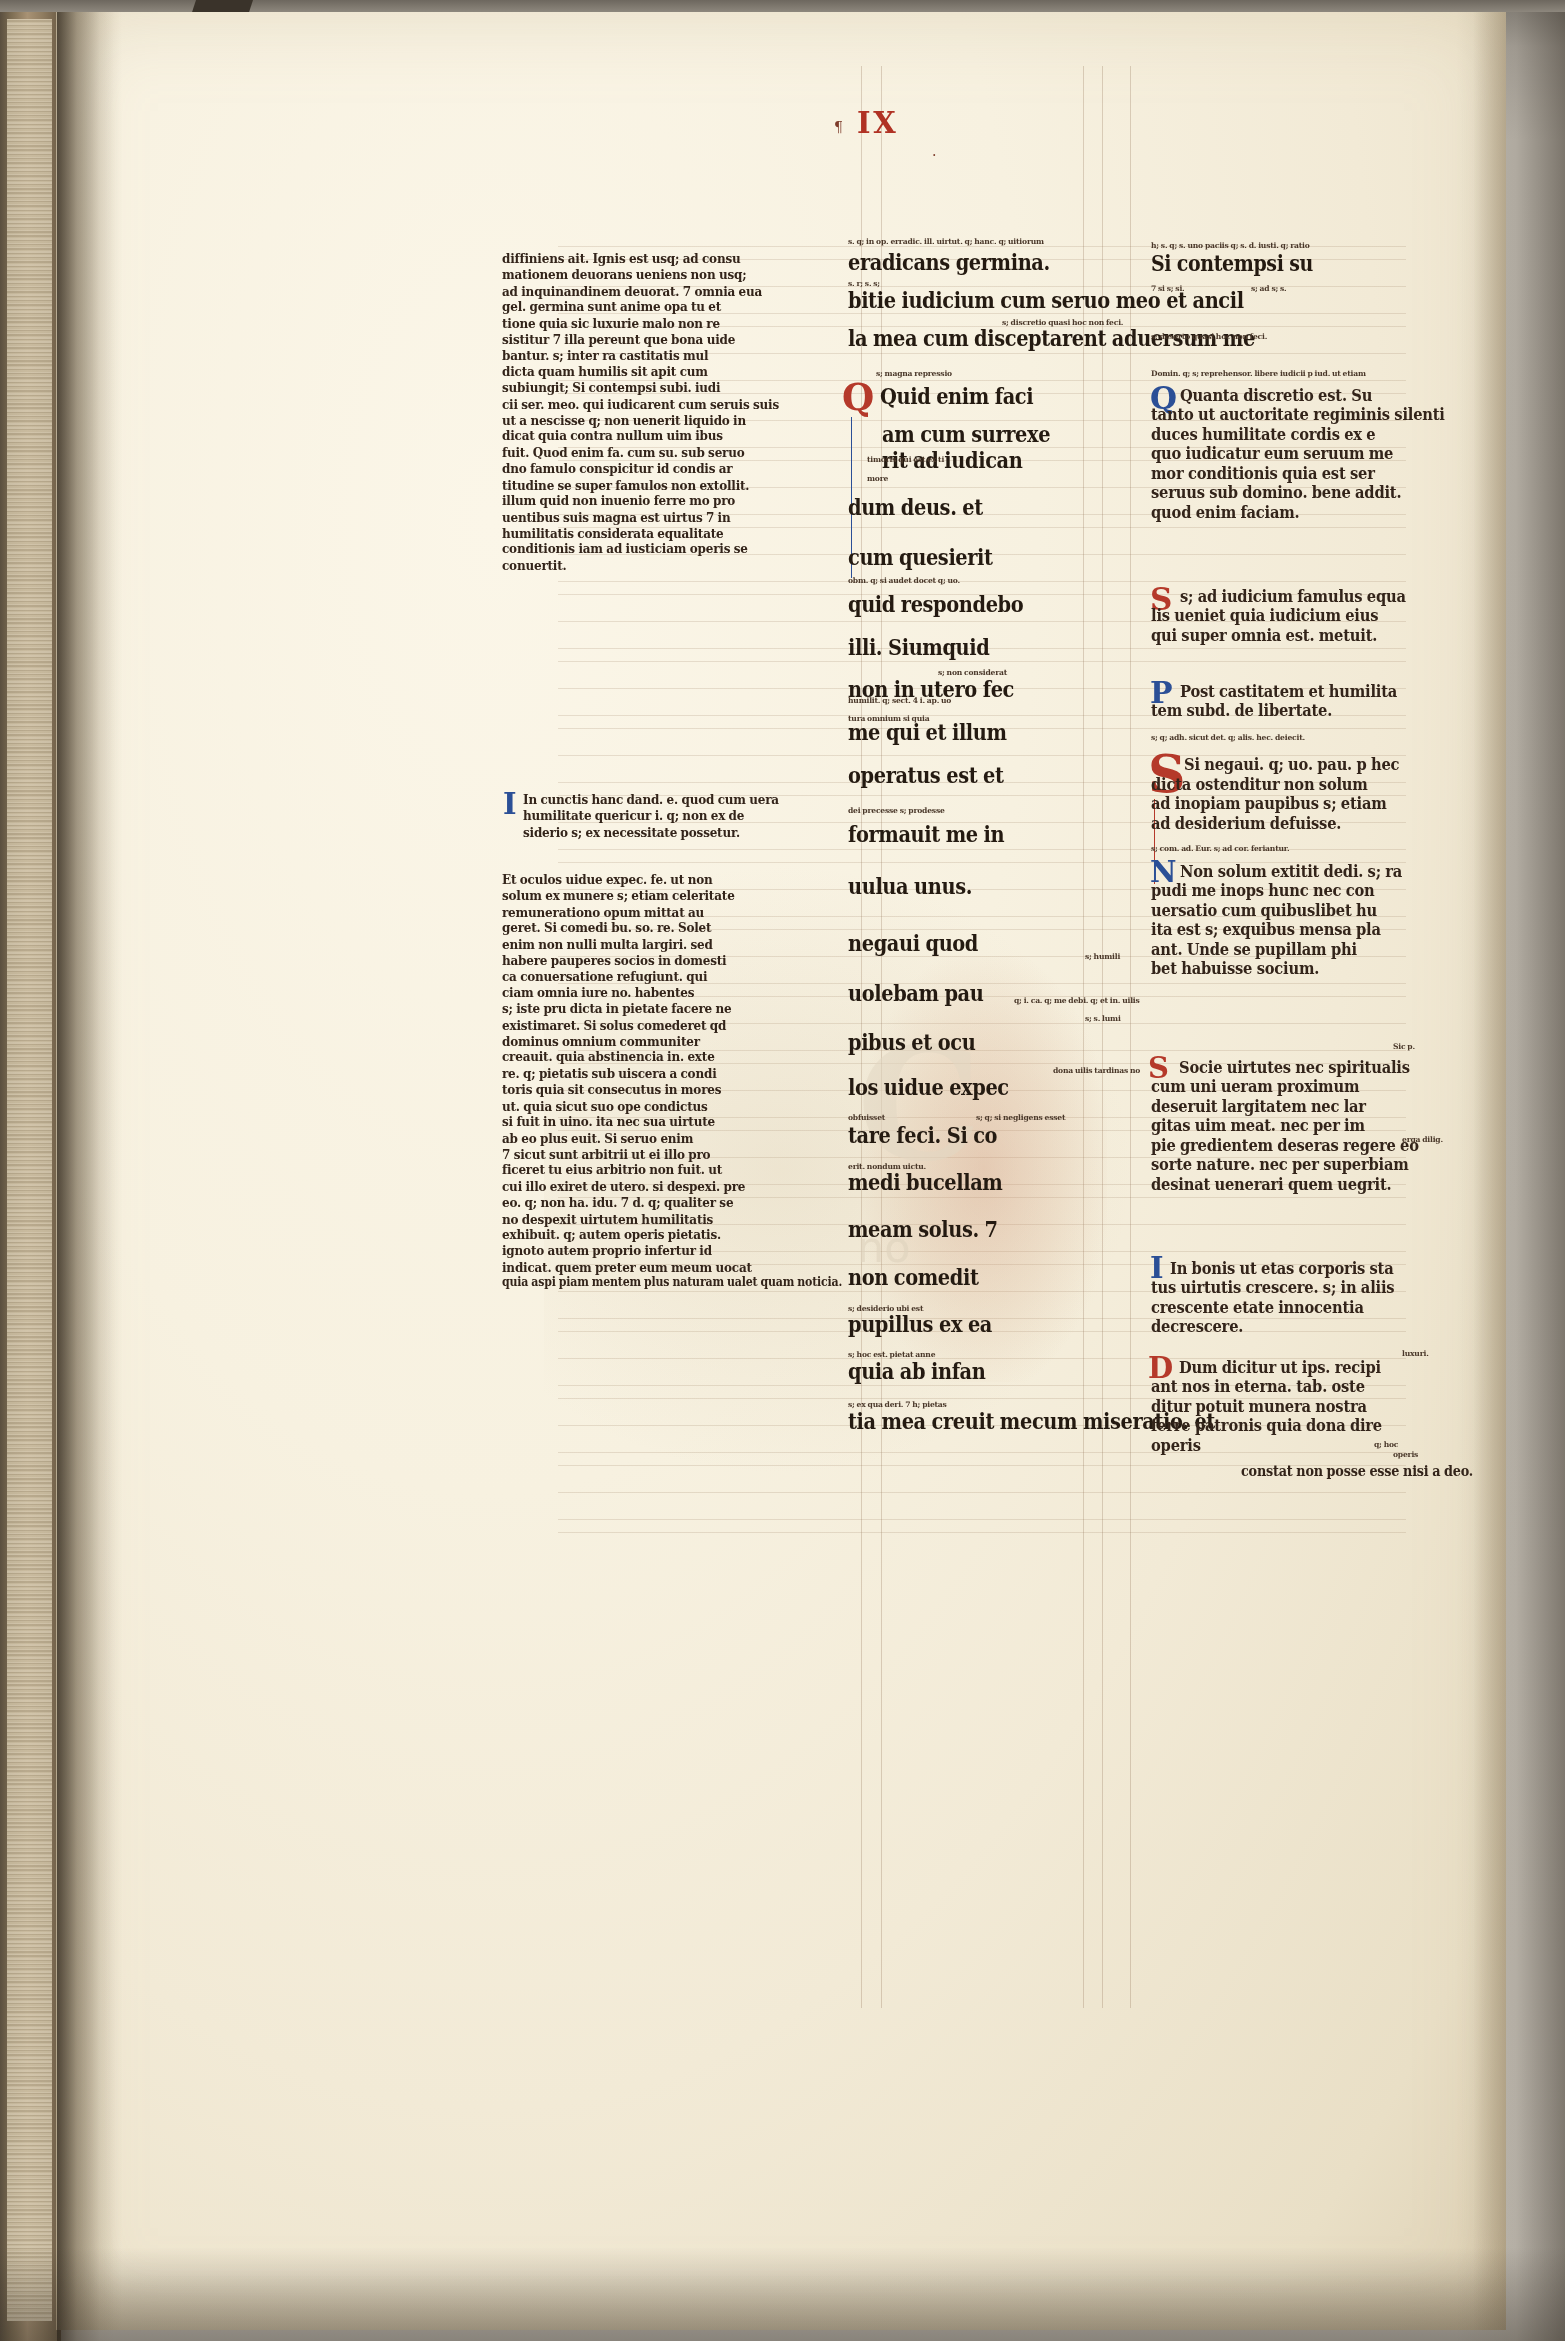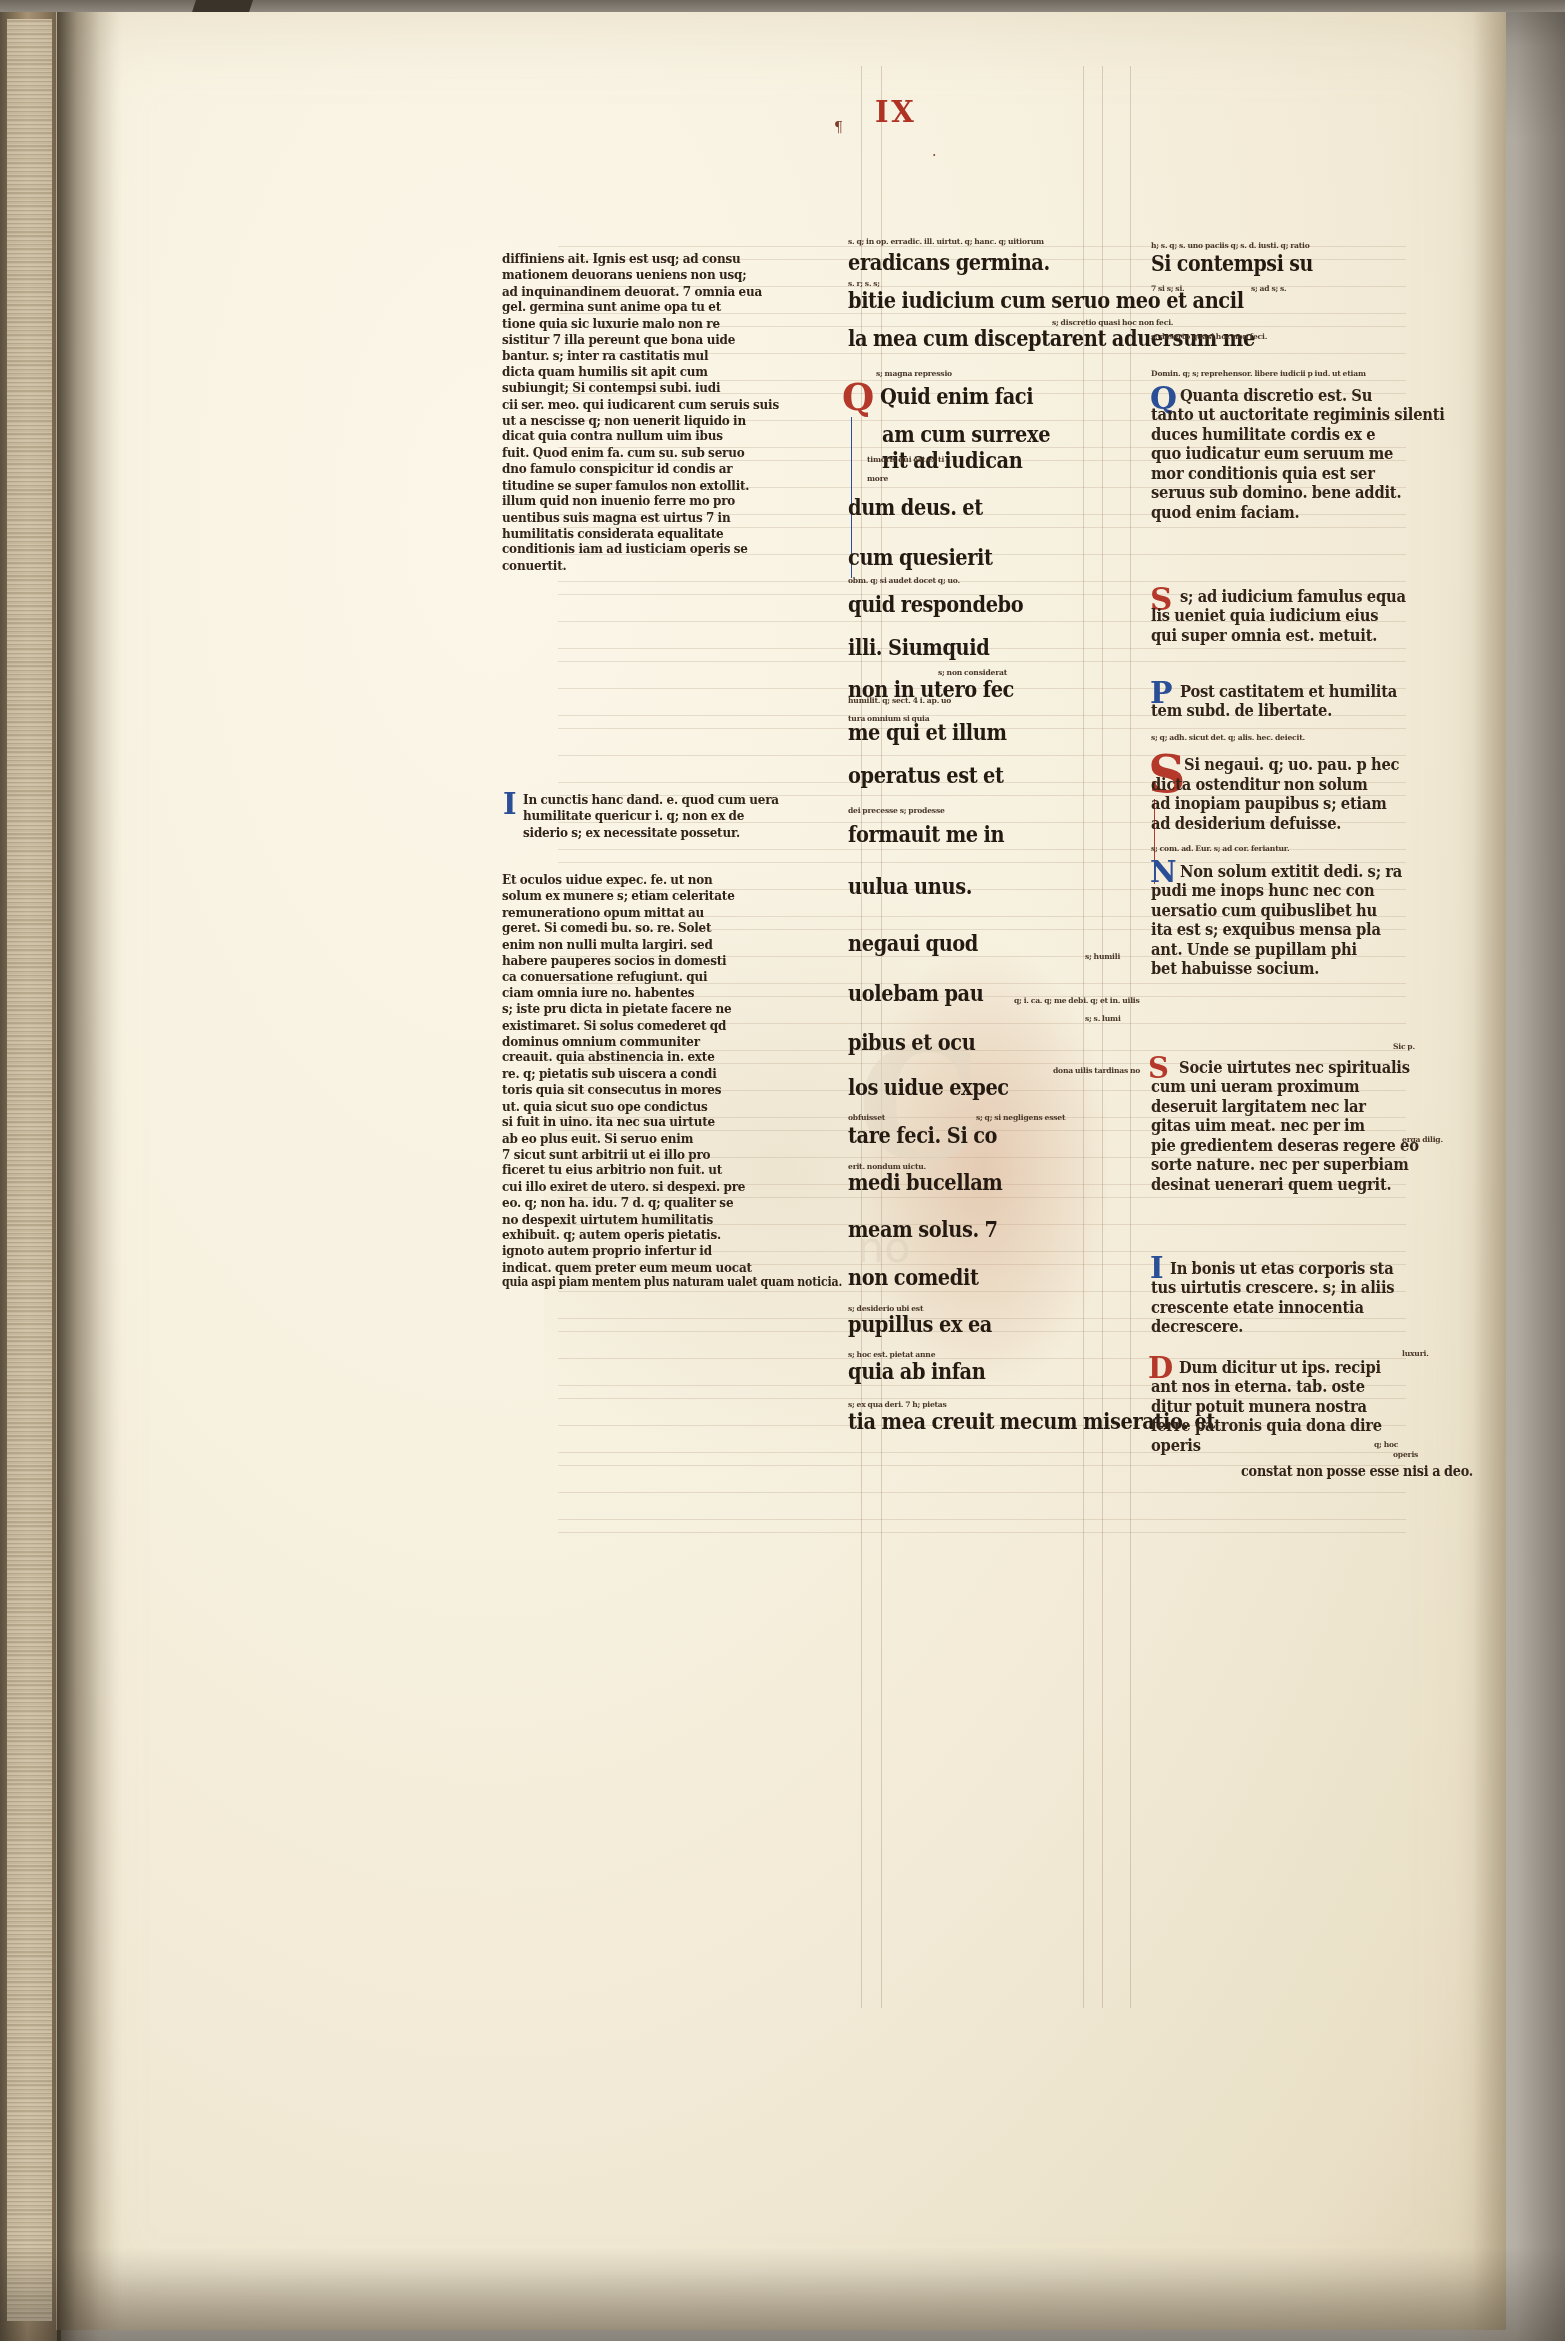--- a/index.html
+++ b/index.html
@@ -171,27 +171,26 @@
   .tiny {
     font-size: 7.6px;
     line-height: 9px;
     color: #4a382a;
     font-weight: 600;
   }
 
   
   .running-title {
     position: absolute;
-    left: 857px; top: 95px;
+    left: 857px; top: 106px;
     color: #b03224;
     font-size: 29px;
     font-weight: 700;
     font-family: "DejaVu Serif", serif;
     letter-spacing: 2.8px;
-    margin-left: 18px;
   }
   .rt-dot {
     position: absolute;
     color: #7d3b2a;
     font-size: 14px;
   }
 
   
   .initial {
     position: absolute;
@@ -404,21 +403,21 @@
   </div>
   <div class="col script maintext" style="left:848px; top:1359px; width:265px;">
     <div class="ln">quia ab infan</div>
   </div>
   <div class="col script maintext" style="left:848px; top:1409px; width:559px;">
     <div class="ln">tia mea creuit mecum miseratio. et</div>
   </div>
 
   <div class="script tiny" style="position:absolute; left:848px; top:237px;">s. q; in op. erradic. ill. uirtut. q; hanc. q; uitiorum</div>
   <div class="script tiny" style="position:absolute; left:848px; top:279px;">s. r; s. s;</div>
-  <div class="script tiny" style="position:absolute; left:1052px; top:318px;">s; discretio quasi hoc non feci.</div>
+  <div class="script tiny" style="position:absolute; left:1002px; top:318px;">s; discretio quasi hoc non feci.</div>
   <div class="script tiny" style="position:absolute; left:876px; top:369px;text-align:right;">s; magna repressio</div>
   <div class="script tiny" style="position:absolute; left:867px; top:455px;">timoris qui est ex ti</div>
   <div class="script tiny" style="position:absolute; left:867px; top:474px;">more</div>
   <div class="script tiny" style="position:absolute; left:848px; top:576px;">obm. q; si audet docet q; uo.</div>
   <div class="script tiny" style="position:absolute; left:938px; top:668px;">s; non considerat</div>
   <div class="script tiny" style="position:absolute; left:848px; top:696px;">humilit. q; sect. 4 i. ap. uo</div>
   <div class="script tiny" style="position:absolute; left:848px; top:714px;">tura omnium si quia</div>
   <div class="script tiny" style="position:absolute; left:848px; top:806px;">dei precesse s; prodesse</div>
   <div class="script tiny" style="position:absolute; left:1085px; top:952px;">s; humili</div>
   <div class="script tiny" style="position:absolute; left:1085px; top:1014px;">s; s. lumi</div>

